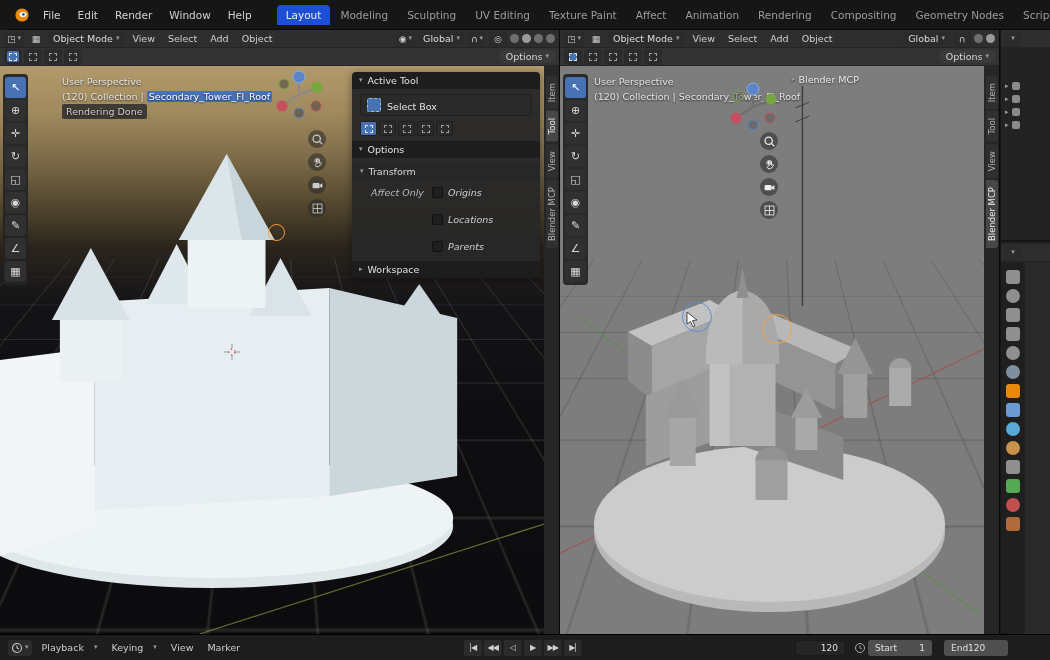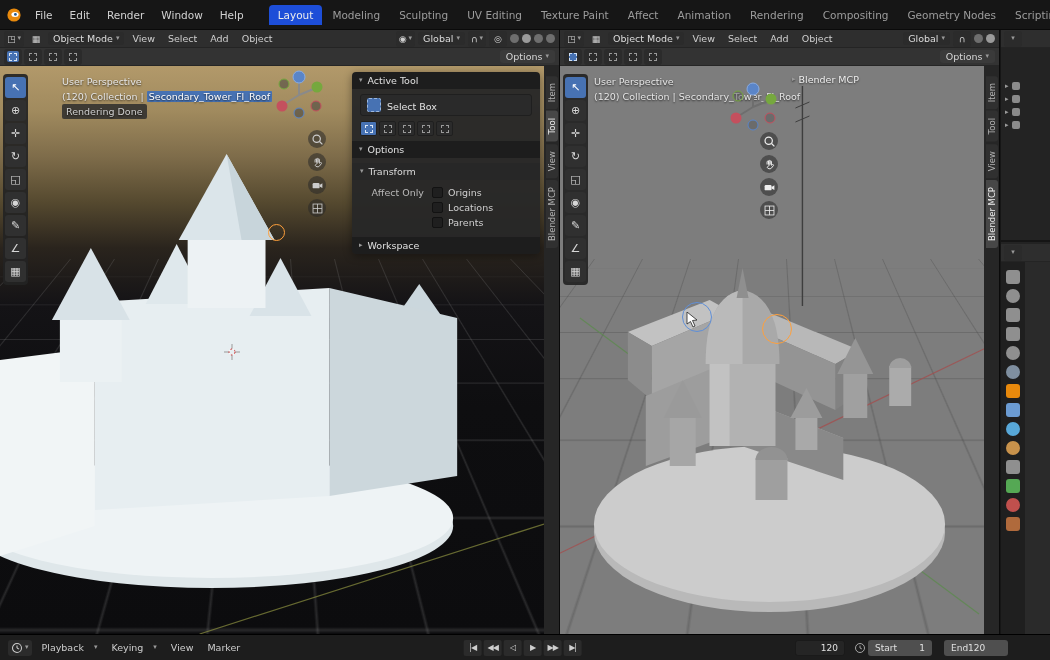--- a/index.html
+++ b/index.html
@@ -1,21 +1,21 @@
 <!DOCTYPE html>
 <html style="--accent-blue: #4772b3; --accent-orange: #e8890c; --selection-orange: #ffa03c;"><head>
 <meta charset="utf-8">
 <style>
   *{margin:0;padding:0;box-sizing:border-box;}
   html,body{background:#000;}
   body{font-family:"DejaVu Sans","Liberation Sans",sans-serif;}
   #app{position:relative;width:1050px;height:660px;background:#161616;color:#c8c8c8;overflow:hidden;font-size:11px;}
 
   
-  .topbar{position:absolute;left:0;top:0;right:0;height:30px;background:#161616;border-bottom:1px solid #0a0a0a;display:flex;align-items:center;gap:1px;padding:0 6px;}
+  .topbar{position:absolute;left:8px;top:0;right:0;height:30px;background:#161616;border-bottom:1px solid #0a0a0a;display:flex;align-items:center;gap:1px;padding:0 6px;}
   .logo{width:18px;height:18px;margin-right:4px;display:flex;align-items:center;justify-content:center;}
   .menu-item{padding:3px 8px;border-radius:3px;color:#d2d2d2;font-size:10.5px;}
   .tabs{display:flex;align-items:center;gap:1px;margin-left:16px;}
   .tab{padding:4px 9px;border-radius:4px 4px 0 0;color:#9c9c9c;font-size:10.5px;white-space:nowrap;}
   .tab.active{background:#1d4ed8;color:#ececec;}
   .chip{min-width:18px;height:16px;background:#2b2b2b;border-radius:3px;display:inline-flex;align-items:center;justify-content:center;color:#cfcfcf;font-size:9px;padding:0 3px;gap:2px;}
   .chip.flat{background:transparent;}
   .chev{font-size:7px;color:#9a9a9a;line-height:1;}
 
   
@@ -64,21 +64,21 @@
   .panel-header{background:#1d1d1d;padding:3px 7px;display:flex;align-items:center;gap:5px;color:#e0e0e0;}
   .panel-body{background:rgba(40,40,40,.96);padding:5px 8px;}
   .tool-name-row{display:flex;align-items:flex-end;gap:6px;background:#2a2a2a;border:1px solid #1f1f1f;border-radius:3px;padding:3px 6px;margin-bottom:5px;color:#e2e2e2;}
   .tool-chip-sm{width:14px;height:14px;border-radius:2px;background:var(--accent-blue,#4772b3);display:inline-block;border:1px dashed #9db8dd;}
   .mode-chips{display:flex;gap:2px;}
   .mode-chip{width:17px;height:15px;background:#2b2b2b;border:1px solid #1f1f1f;border-radius:2px;display:flex;align-items:center;justify-content:center;}
   .mode-chip .inner{width:8px;height:8px;border:1px dashed #9a9a9a;}
   .mode-chip.active{background:var(--accent-blue,#4772b3);}
   .mode-chip.active .inner{border-color:#dce7f5;}
   .sub-header{background:#272727;margin:0 -8px 5px -8px;padding:3px 8px;display:flex;align-items:center;gap:5px;color:#dadada;}
-  .affect-grid{display:grid;grid-template-columns:72px 1fr;row-gap:4px;align-items:center;padding:2px 0 4px 0;}
+  .affect-grid{display:grid;grid-template-columns:72px 1fr;row-gap:16px;align-items:center;padding:2px 0 4px 0;font-style:italic;}
   .affect-label{text-align:right;padding-right:8px;color:#b9b9b9;}
   .cb-row{display:flex;align-items:center;gap:5px;color:#cfcfcf;}
   .checkbox{width:11px;height:11px;background:#1f1f1f;border:1px solid #121212;border-radius:2px;display:inline-block;}
 
   
   .side-tabs{position:absolute;top:36px;right:0;width:15px;bottom:0;background:#262626;display:flex;flex-direction:column;gap:2px;padding-top:10px;align-items:center;}
   .side-tab{writing-mode:vertical-rl;transform:rotate(180deg);font-size:8.5px;color:#b2b2b2;background:#303030;padding:7px 1px;border-radius:3px 0 0 3px;white-space:nowrap;}
   .side-tab.active{background:#474747;color:#ededed;}
 
   

